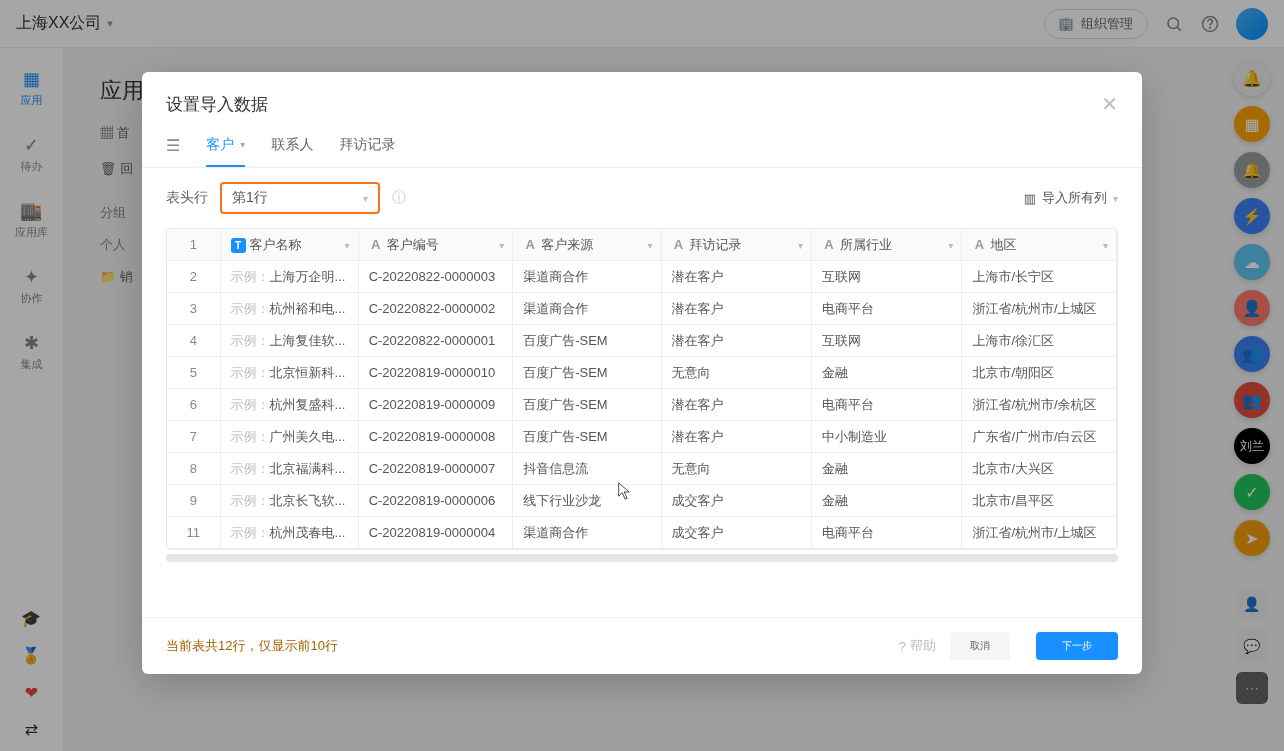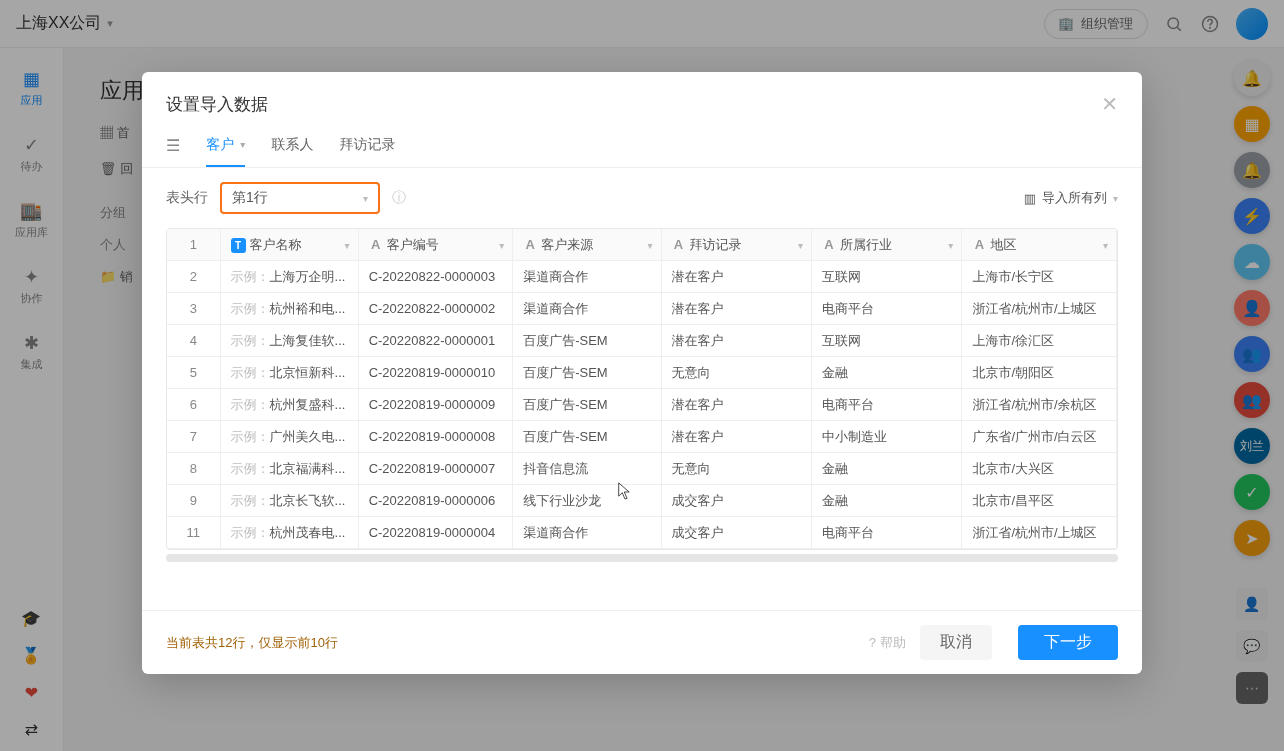--- a/index.html
+++ b/index.html
@@ -26,21 +26,21 @@
 
 .right-bar { position: absolute; right: 8px; top: 60px; width: 48px; display: flex; flex-direction: column; align-items: center; gap: 10px; }
 .rb-circle { width: 36px; height: 36px; border-radius: 50%; display: flex; align-items: center; justify-content: center; color: #fff; font-size: 16px; box-shadow: 0 2px 6px rgba(0,0,0,0.15); }
 .rb-gray { background: #eee; color: #aaa; }
 .rb-orange { background: #ffa500; }
 .rb-darkgray { background: #9aa0a6; }
 .rb-blue { background: #3b82f6; }
 .rb-sky { background: #5fc6f3; }
 .rb-salmon { background: #ff7b6b; }
 .rb-red { background: #e74c3c; }
-.rb-pink { background: #0369a1; font-size: 12px; }
+.rb-pink { background: #000000; font-size: 12px; }
 .rb-green { background: #22c55e; }
 .rb-teal { background: #f59e0b; }
 .rb-sq { width: 32px; height: 32px; border-radius: 6px; background: #eee; color: #999; display:flex; align-items:center; justify-content:center; font-size:14px;}
 
 
 .page-bg { position: absolute; left: 64px; right: 56px; top: 48px; bottom: 0; padding: 28px 36px; }
 .page-title { font-size: 22px; font-weight: 500; color: #333; }
 .bg-row { margin-top: 18px; display: flex; gap: 20px; font-size: 13px; color: #666; }
 
 
@@ -77,21 +77,21 @@
 .preview-table .col-region { width: 150px; }
 .A-icon { display: inline-block; width: 14px; text-align: center; color: #999; font-weight: 600; margin-right: 4px; }
 .T-icon { display: inline-block; width: 15px; height: 15px; line-height: 15px; text-align: center; background: #1890ff; color: #fff; font-size: 10px; font-weight: 700; border-radius: 3px; margin-right: 4px; vertical-align: middle; }
 .example-prefix { color: #bbb; }
 .hscroll { height: 8px; background: #e5e5e5; border-radius: 4px; margin-top: 4px; }
 
 .modal-footer { border-top: 1px solid #eee; padding: 14px 24px; display: flex; align-items: center; }
 .footer-info { color: #a16207; font-size: 13px; }
 .footer-right { margin-left: auto; display: flex; align-items: center; gap: 14px; }
 .help-link { color: #bbb; font-size: 13px; display: flex; align-items: center; gap: 4px; }
-.btn { border-radius: 4px; padding: 7px 20px; font-size: 16px; cursor: pointer; border: none; }
+.btn { border-radius: 4px; padding: 7px 20px; font-size: 10px; cursor: pointer; border: none; }
 .btn-default { background: #f5f5f5; color: #666; }
 .btn-primary { background: #1890ff; color: #fff; padding: 7px 26px; margin-left: 12px; }
 
 .cursor { position: absolute; width: 14px; height: 20px; z-index: 50; pointer-events: none; }
 </style>
 </head>
 <body>
 
 <div class="top-header">
   <div class="company-name">

